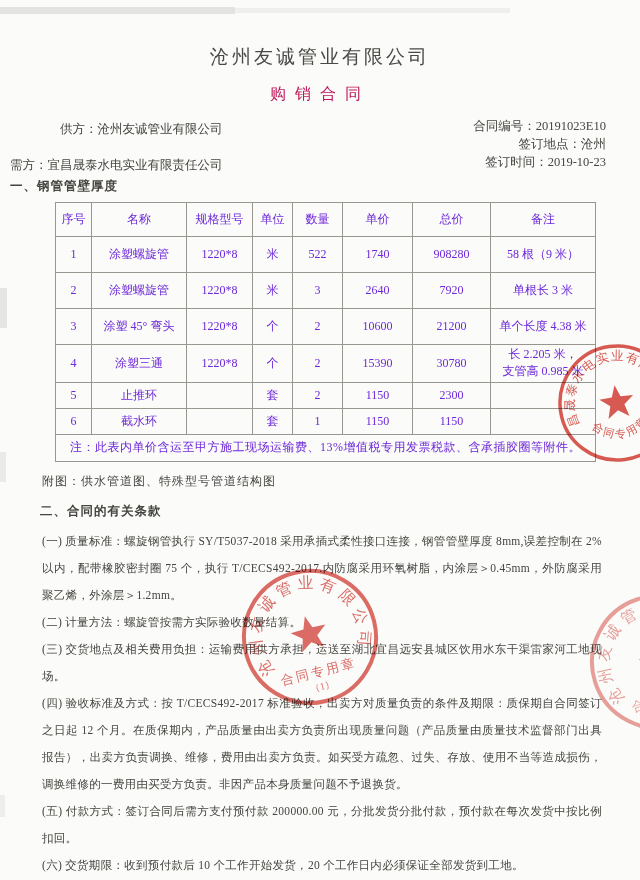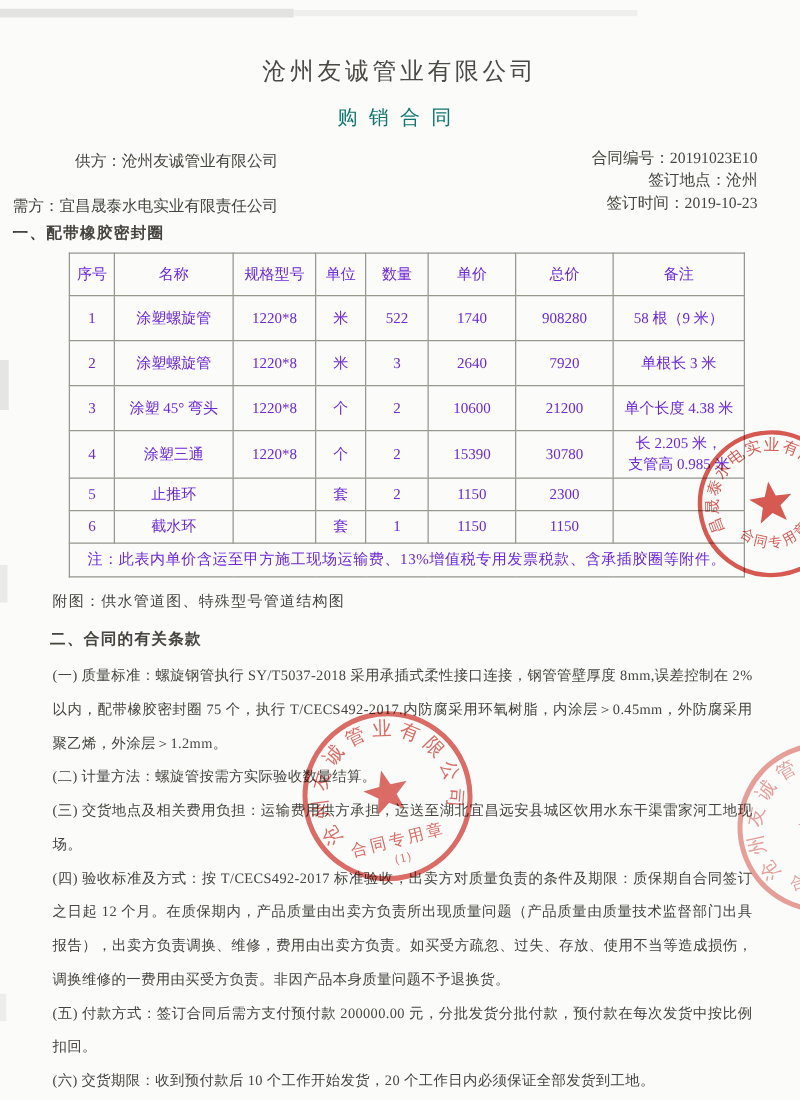--- a/index.html
+++ b/index.html
@@ -11,21 +11,21 @@
   }
   
   .scan-bar1{position:absolute;left:0;top:7px;width:235px;height:7px;background:#e3e3e2;}
   .scan-bar2{position:absolute;left:235px;top:8px;width:275px;height:5px;background:#efefee;}
   .scan-smudge1{position:absolute;left:0;top:288px;width:7px;height:40px;background:#dcdcda;opacity:.7;}
   .scan-smudge2{position:absolute;left:0;top:452px;width:6px;height:30px;background:#e2e2e0;opacity:.7;}
   .scan-smudge3{position:absolute;left:0;top:795px;width:5px;height:22px;background:#ededeb;}
 
   .titles{text-align:center;margin-top:44px;}
   .t1{font-size:19px;letter-spacing:3px;color:#4a4945;}
-  .t2{font-size:16px;letter-spacing:9px;margin-top:14px;color:#0f766e;}
+  .t2{font-size:16px;letter-spacing:9px;margin-top:14px;color:#be185d;}
 
   .meta{display:flex;justify-content:space-between;margin:16px 34px 0 10px;font-size:12.5px;text-align:right;}
   .meta-left .m-line{white-space:nowrap;}
   .meta-left .m-line+.m-line{margin-top:19px;}
   .meta-right{margin-top:-4px;}
   .meta-right .m-line{line-height:18px;white-space:nowrap;}
 
   .sec1-heading{margin:4px 0 0 10px;font-size:12.5px;font-weight:bold;letter-spacing:1px;}
 
   table.items{border-collapse:collapse;margin:7px 0 0 55px;width:540px;font-size:12px;table-layout:fixed;color:#6d28d9;}
@@ -72,21 +72,21 @@
     <div class="m-line"><span>供方：</span><span>沧州友诚管业有限公司</span></div>
     <div class="m-line"><span>需方：</span><span>宜昌晟泰水电实业有限责任公司</span></div>
   </div>
   <div class="meta-right">
     <div class="m-line"><span>合同编号：</span><span>20191023E10</span></div>
     <div class="m-line"><span>签订地点：</span><span>沧州</span></div>
     <div class="m-line"><span>签订时间：</span><span>2019-10-23</span></div>
   </div>
 </div>
 
-<div class="sec1-heading">一、配带橡胶密封圈</div>
+<div class="sec1-heading">一、钢管管壁厚度</div>
 
 <table class="items">
   <colgroup>
     <col style="width:36px">
       <col style="width:95px">
       <col style="width:66px">
       <col style="width:40px">
     <col style="width:50px">
       <col style="width:70px">
       <col style="width:78px">

